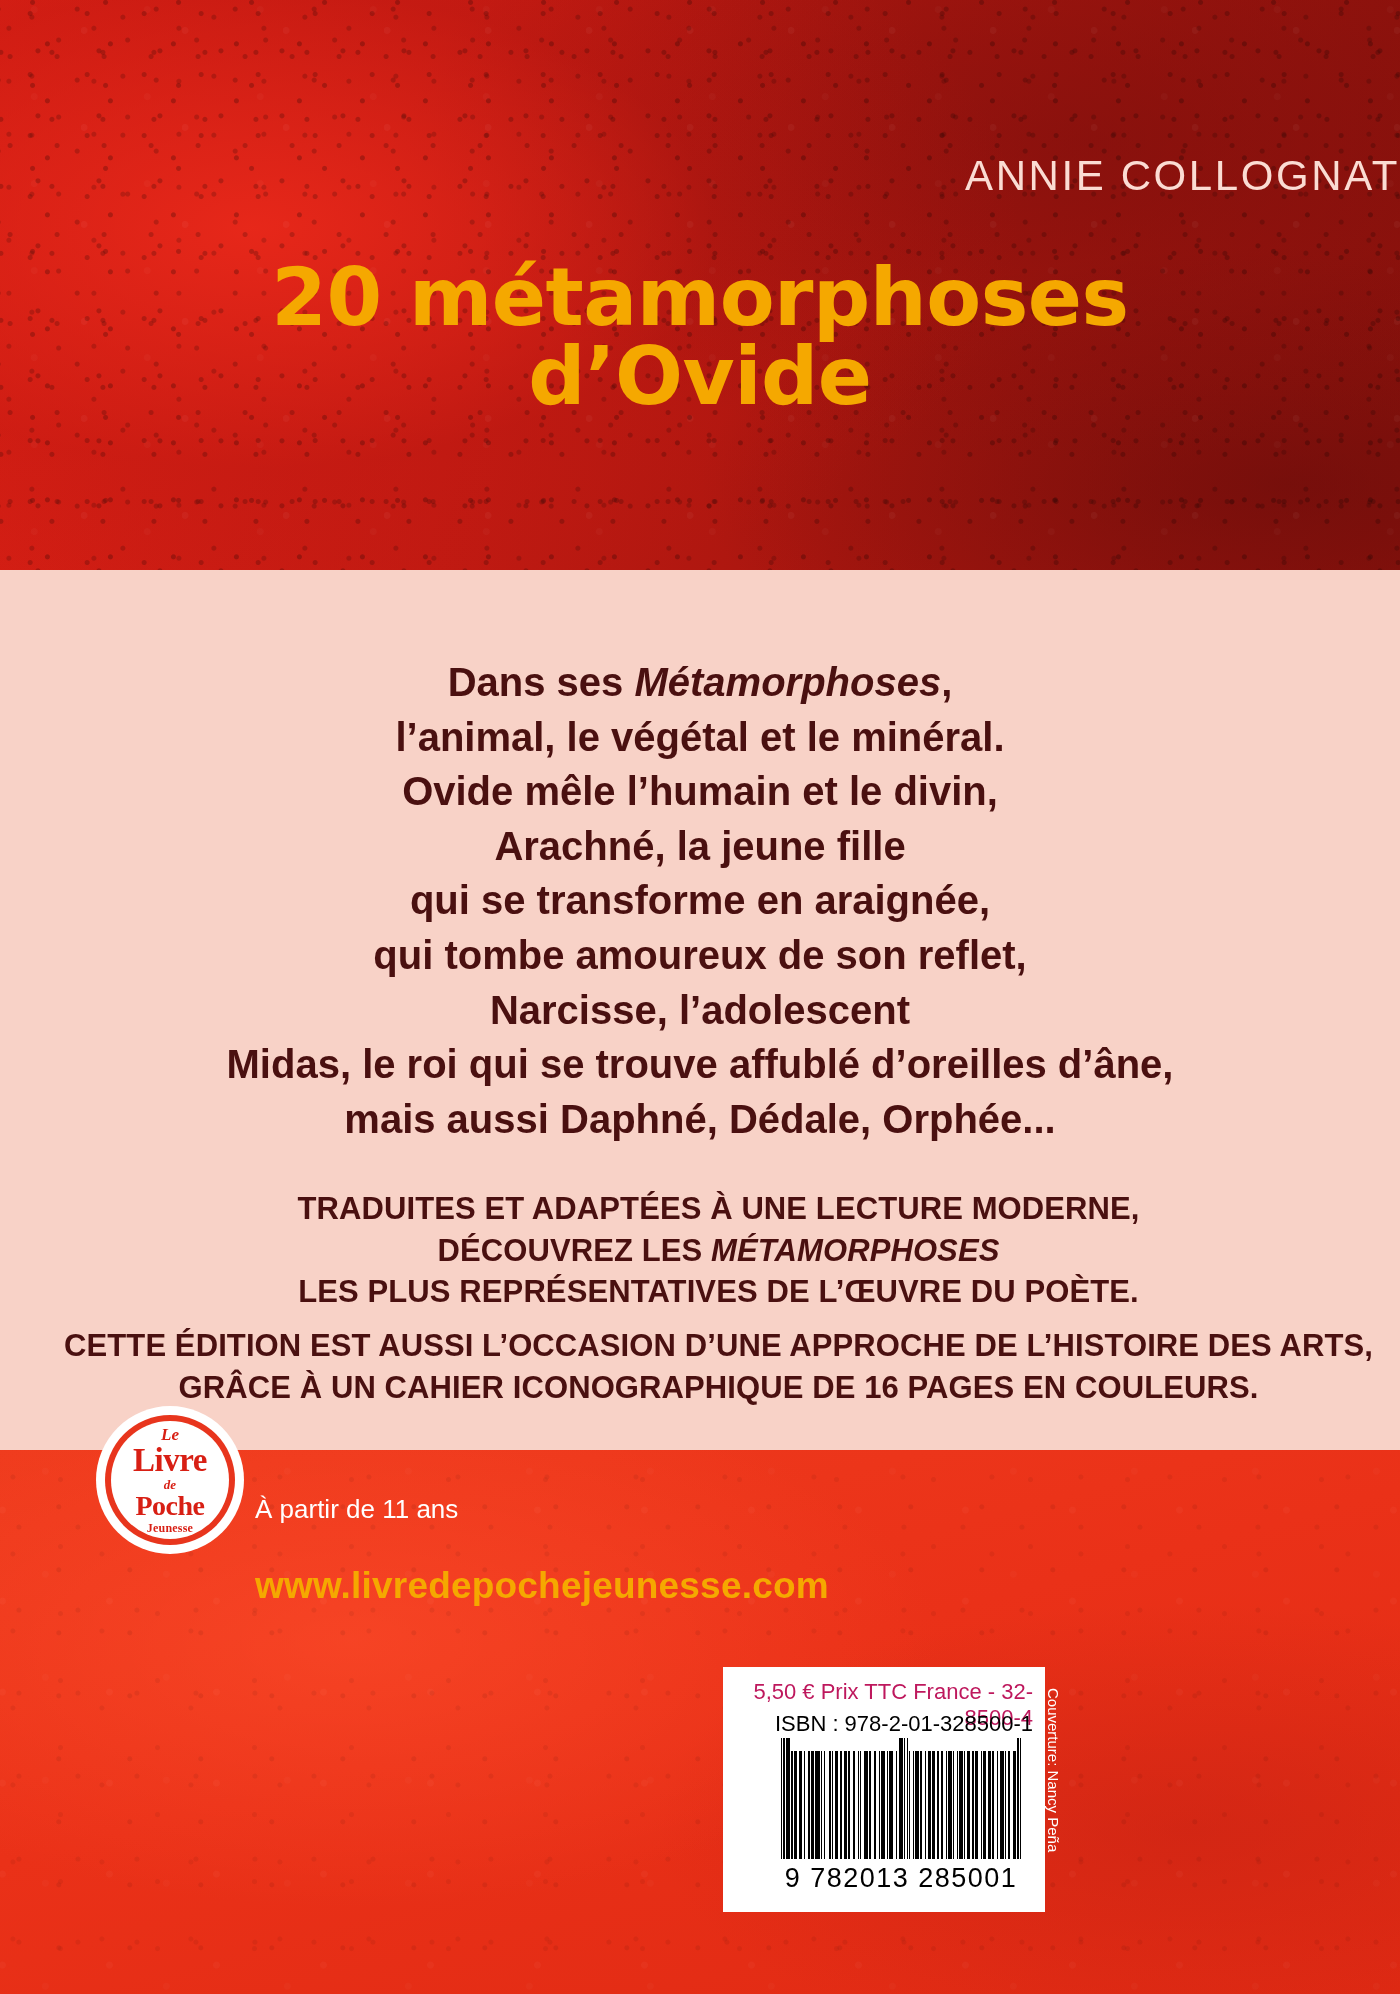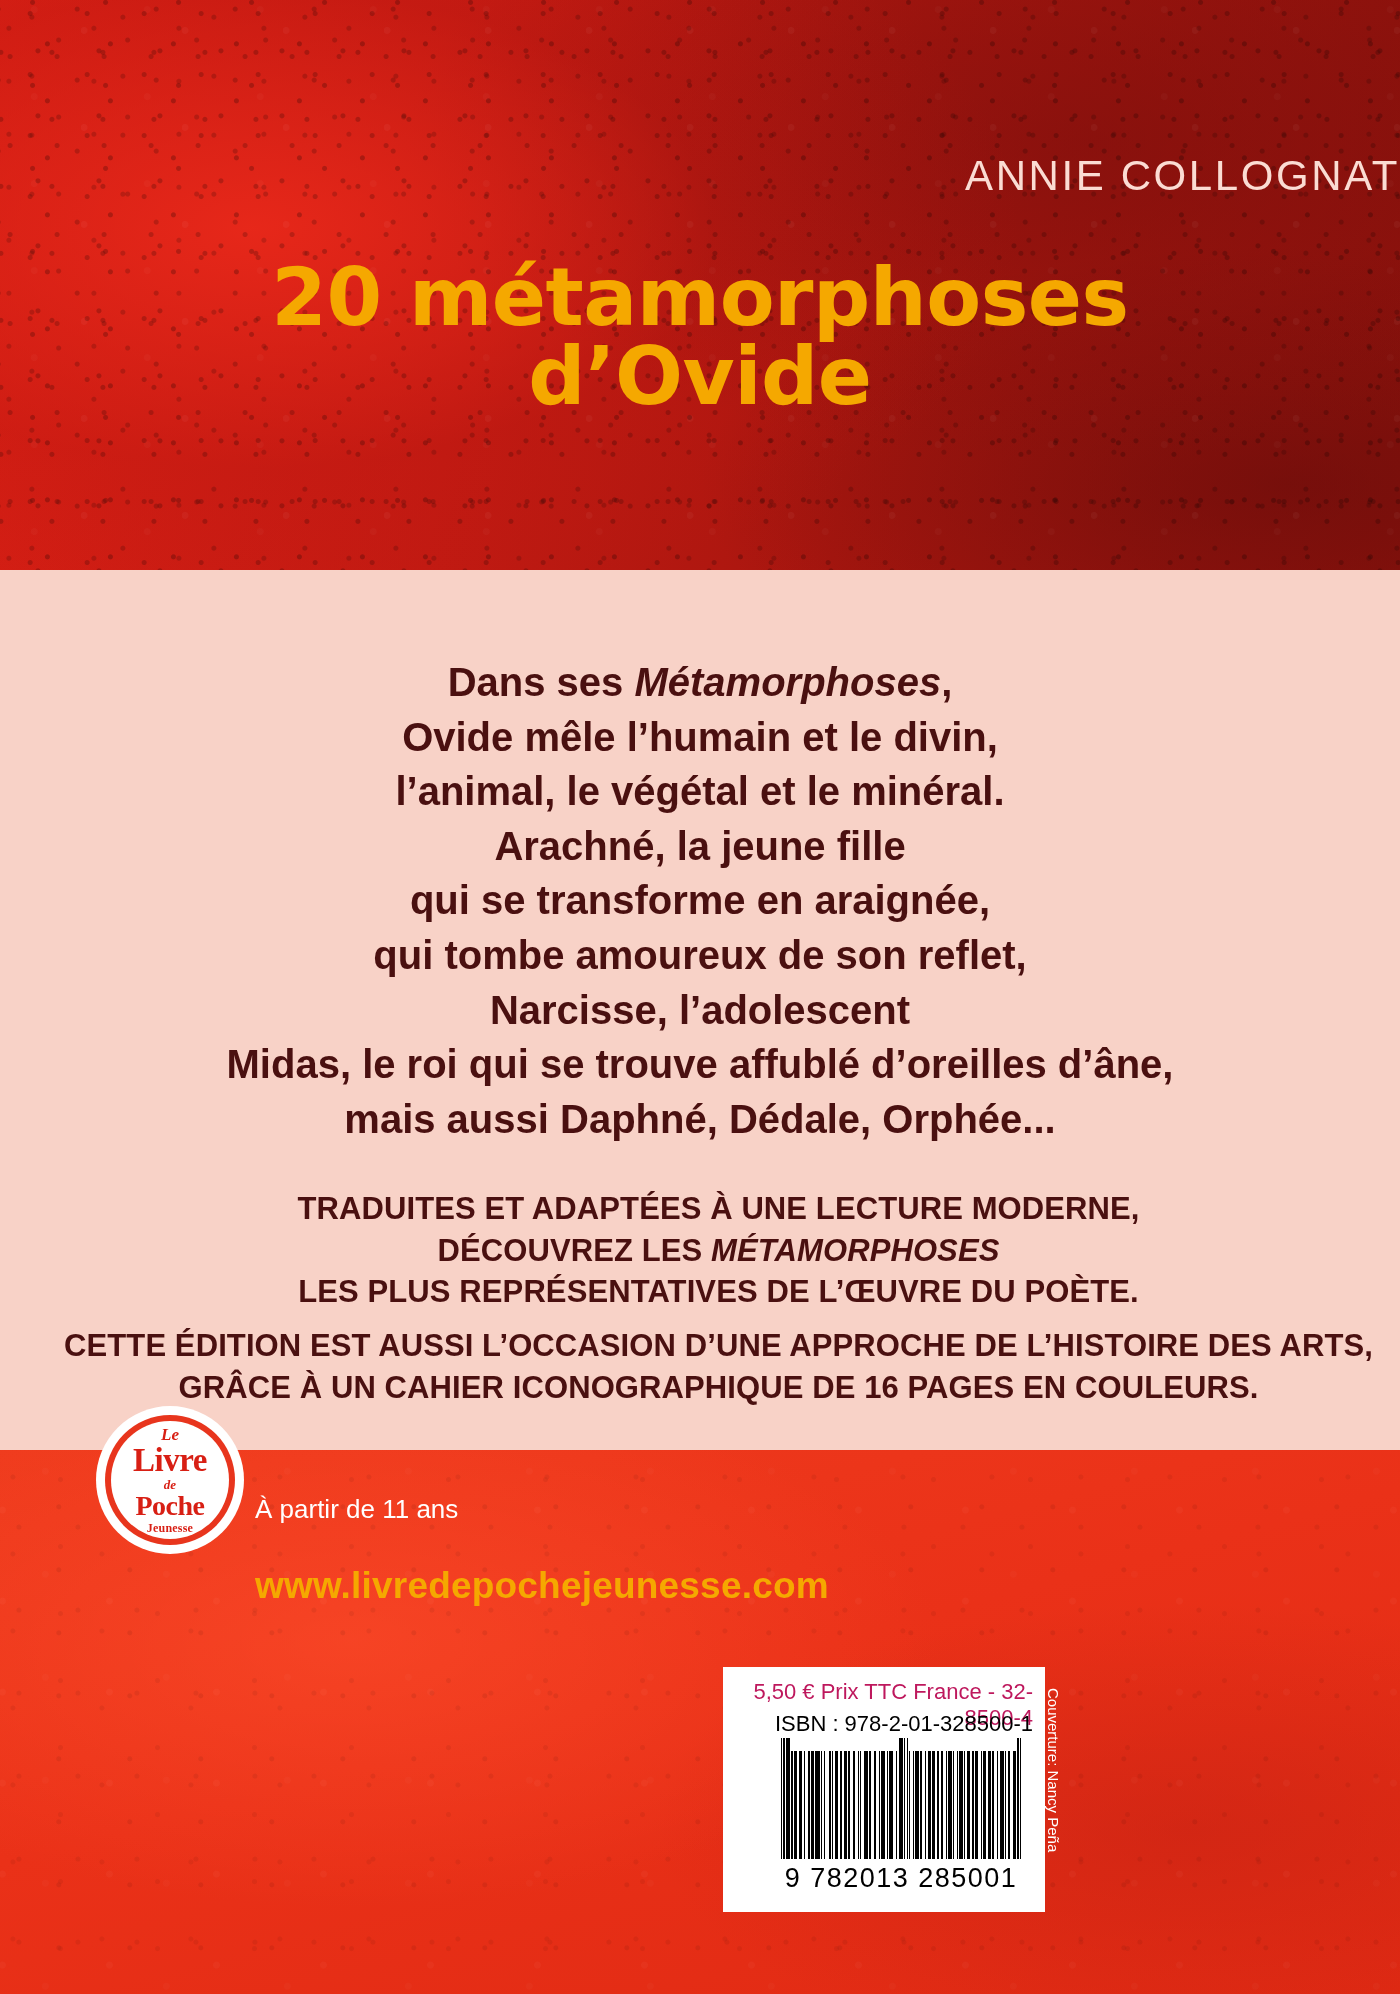--- a/index.html
+++ b/index.html
@@ -284,22 +284,22 @@
     <div class="title">
       <span class="title-line1">20 métamorphoses</span>
       <span class="title-line2">d’Ovide</span>
     </div>
   </div>
 
   <div class="band-pink">
 
     <div class="blurb">
       <span class="ln"><span>Dans ses </span><em>Métamorphoses</em><span>,</span></span>
+      <span class="ln">l’animal, le végétal et le minéral.</span>
       <span class="ln">Ovide mêle l’humain et le divin,</span>
-      <span class="ln">l’animal, le végétal et le minéral.</span>
       <span class="ln">Arachné, la jeune fille</span>
       <span class="ln">qui se transforme en araignée,</span>
       <span class="ln">qui tombe amoureux de son reflet,</span>
       <span class="ln">Narcisse, l’adolescent</span>
       <span class="ln">Midas, le roi qui se trouve affublé d’oreilles d’âne,</span>
       <span class="ln">mais aussi Daphné, Dédale, Orphée...</span>
     </div>
 
     <div class="caps-block caps-1">
       <span class="ln">TRADUITES ET ADAPTÉES À UNE LECTURE MODERNE,</span>

